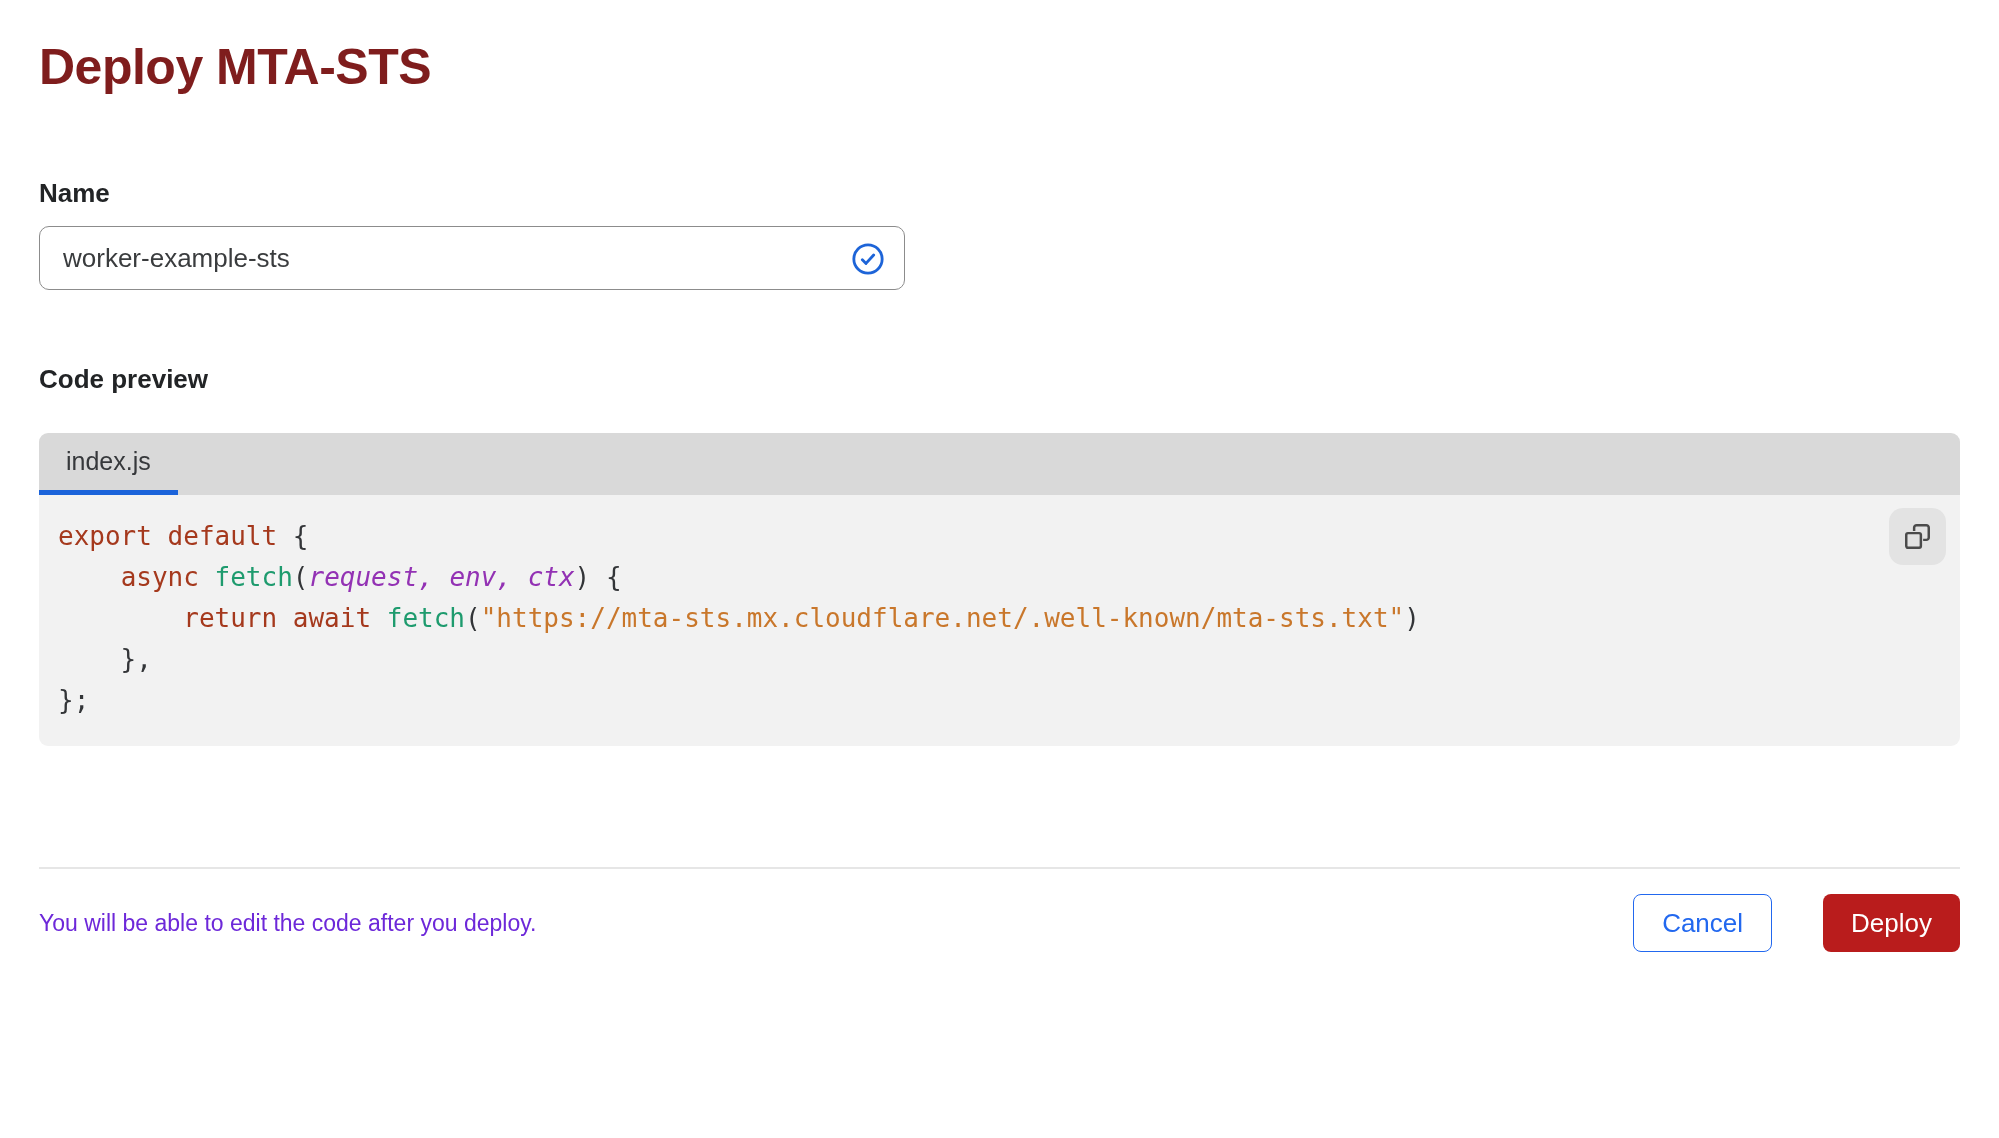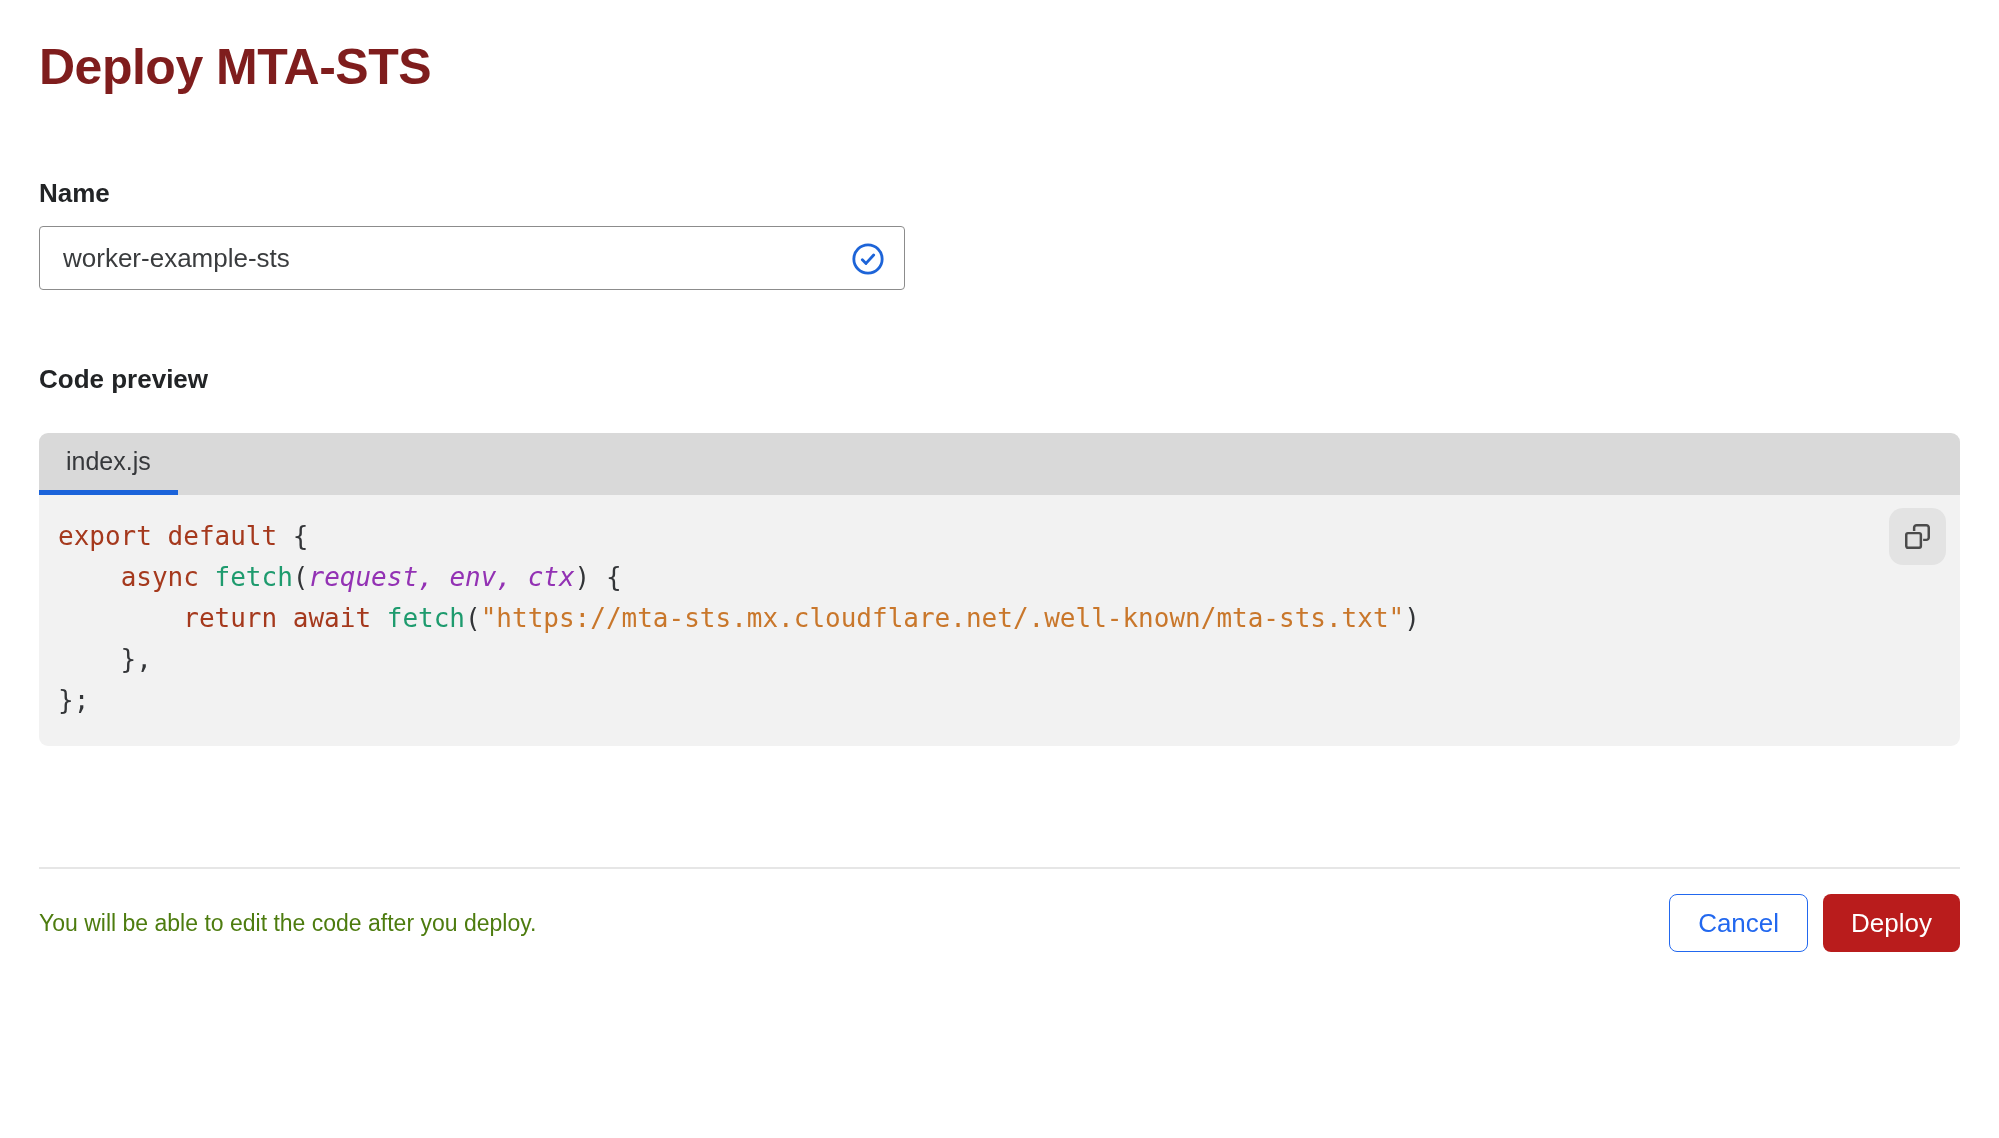--- a/index.html
+++ b/index.html
@@ -43,21 +43,21 @@
     font-size: 26px;
     font-weight: 700;
     color: #222426;
   }
   .input-wrap {
     margin-top: 17px;
     position: relative;
     width: 866px;
     height: 64px;
     border: 1.5px solid #8c8c8c;
-    border-radius: 4px;
+    border-radius: 10px;
     background: #fff;
     display: flex;
     align-items: center;
   }
   .input-wrap input {
     width: 100%;
     height: 100%;
     border: none;
     outline: none;
     background: transparent;
@@ -146,23 +146,23 @@
     width: 100%;
   }
   .footer {
     margin-top: 25px;
     display: flex;
     justify-content: space-between;
     align-items: center;
   }
   .footer-note {
     font-size: 23px;
-    color: #4d7c0f;
-  }
-  .footer-buttons { display: flex; align-items: center; }
+    color: #6d28d9;
+  }
+  .footer-buttons { display: flex; align-items: center; gap: 36px; }
   .btn {
     height: 58px;
     border-radius: 8px;
     font-family: "Liberation Sans", sans-serif;
     font-size: 26px;
     padding: 0 28px;
     cursor: pointer;
     display: flex;
     align-items: center;
     justify-content: center;

